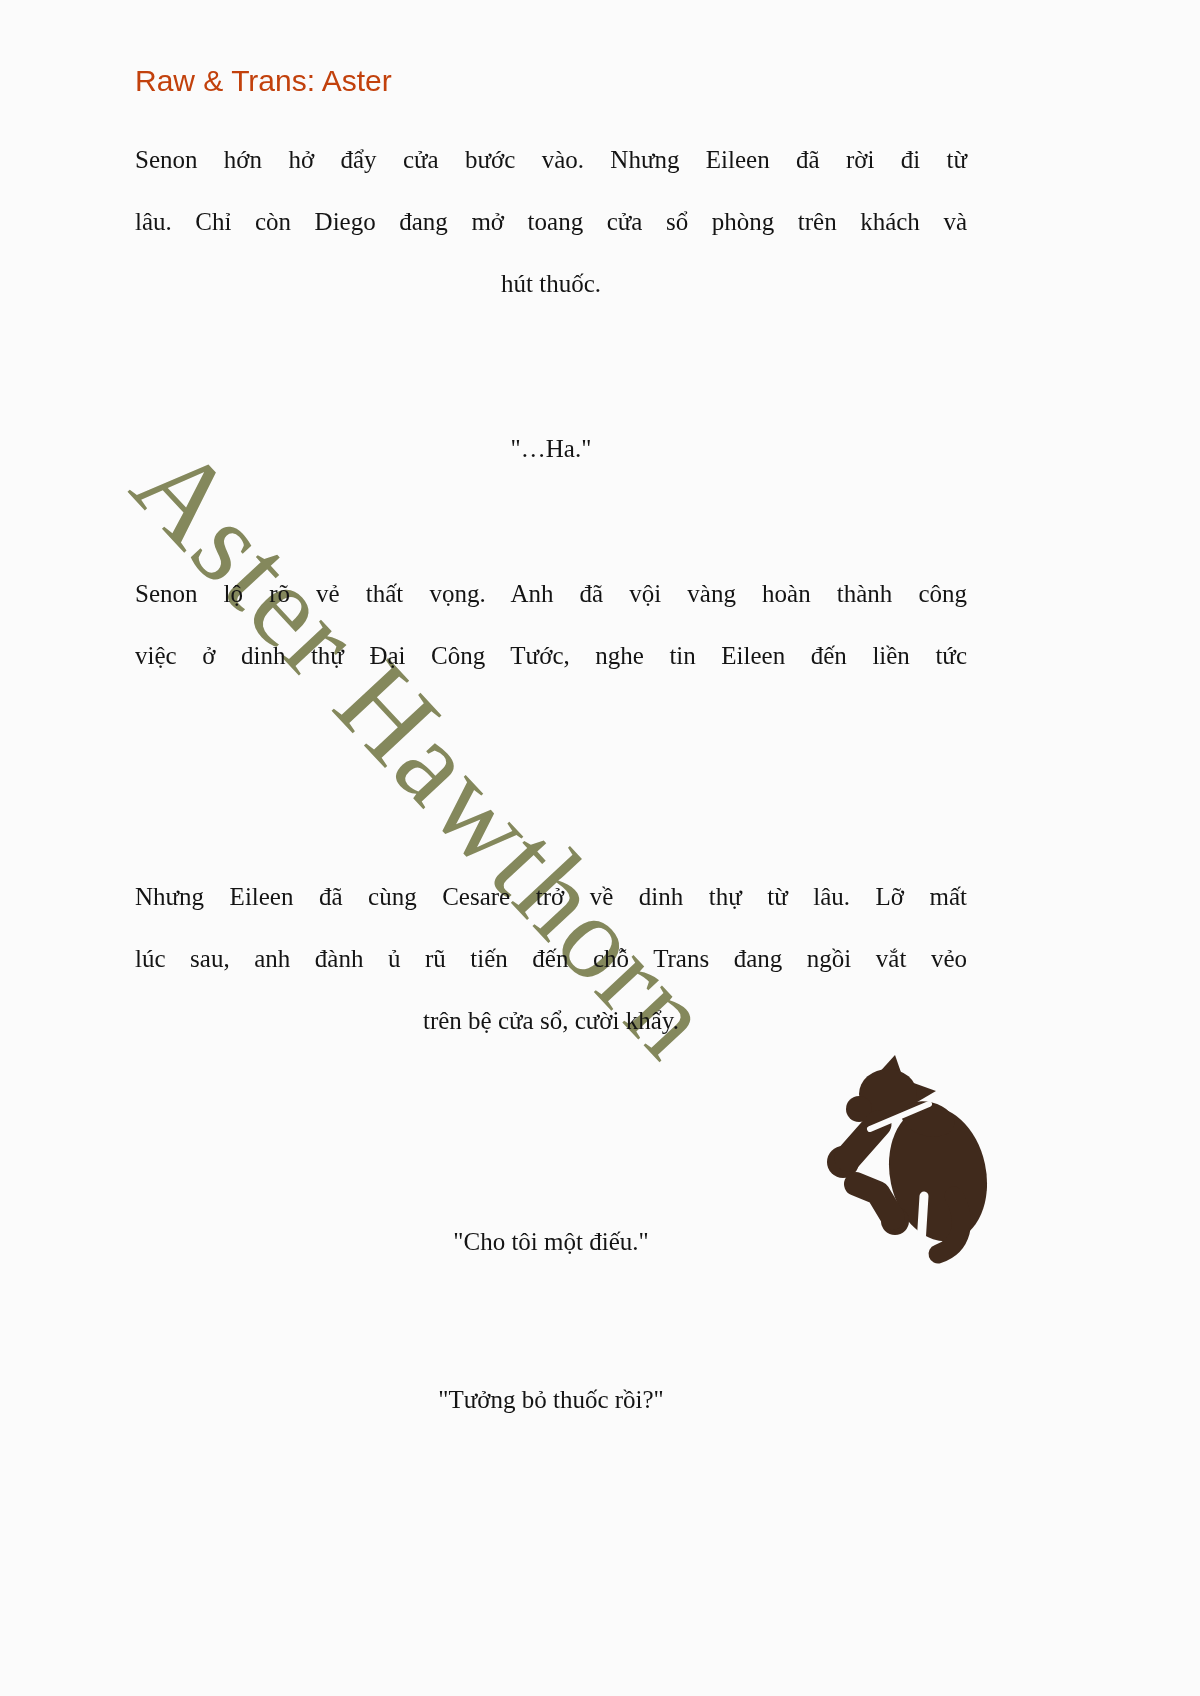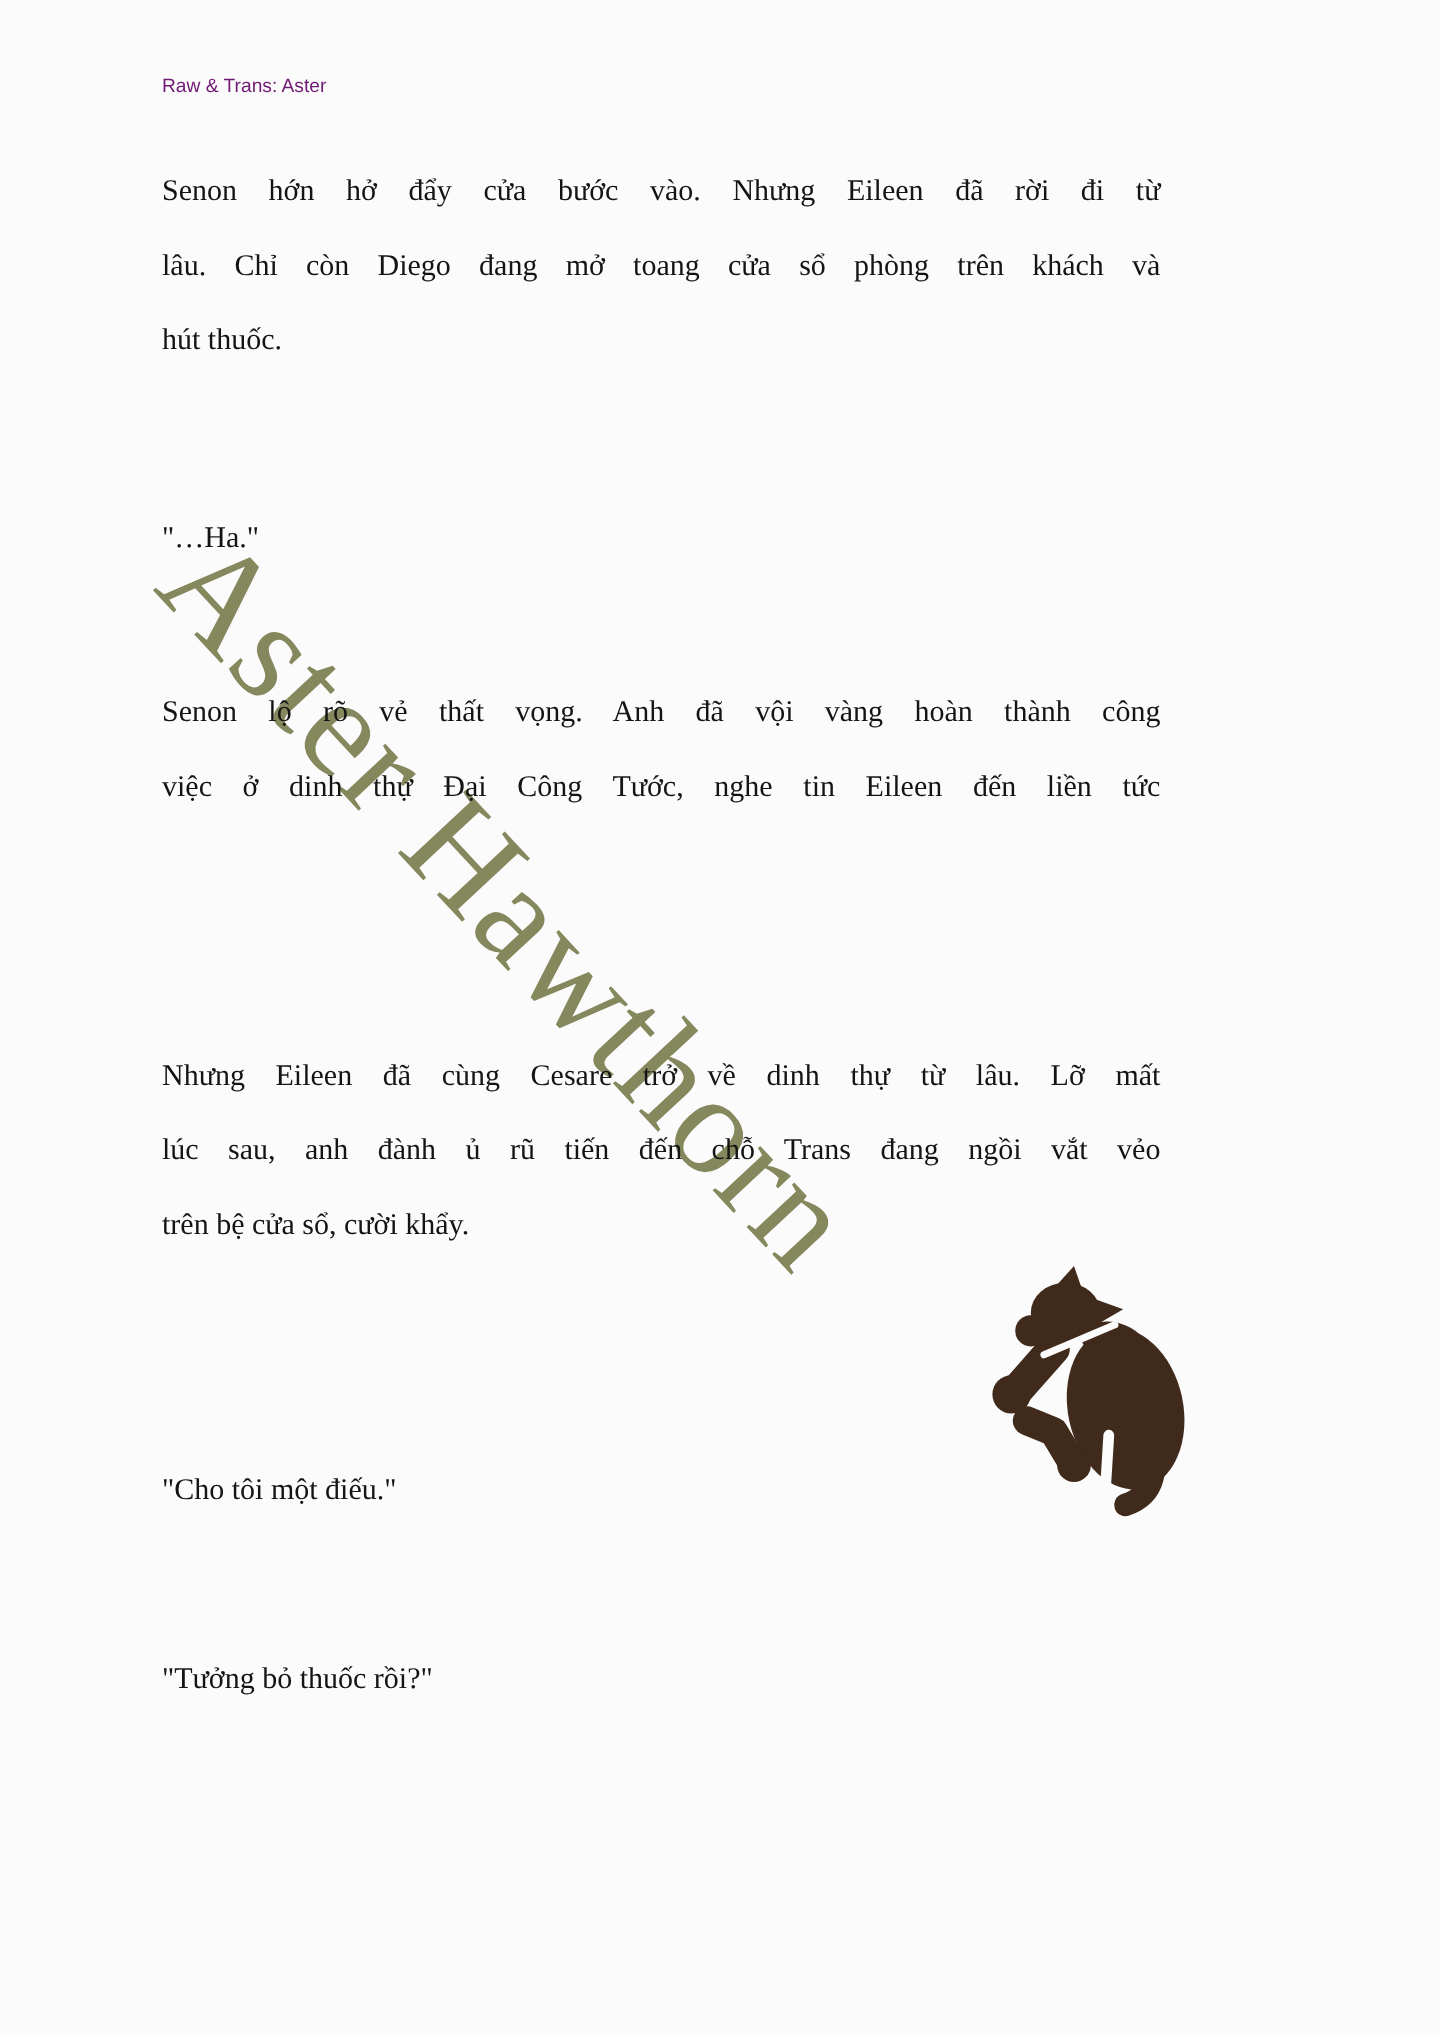--- a/index.html
+++ b/index.html
@@ -8,29 +8,29 @@
     width:1200px; height:1696px;
     margin:0 auto;
     background:#fbfbfb;
     overflow:hidden;
     font-family:"Liberation Serif", serif;
     color:#141414;
   }
   .credit {
     position:absolute; left:135px; top:64px;
     font-family:"Liberation Sans", sans-serif;
-    font-size:16px; color:#701a75;
+    font-size:30px; color:#c2410c;
     z-index:3; white-space:nowrap;
   }
   .block {
     position:absolute; left:135px; width:832px;
     font-size:25px; line-height:62px;
     z-index:3;
   }
-  .block .line { text-align:left; }
+  .block .line { text-align:center; }
   .block .line.j { text-align:justify; text-align-last:justify; }
   .watermark {
     position:absolute; left:205px; top:418px;
     transform:rotate(47deg); transform-origin:0 0;
     font-family:"Liberation Serif", serif;
     font-size:118px; letter-spacing:2px;
     white-space:nowrap;
     z-index:1; opacity:0.95;
   }
   .cat {

